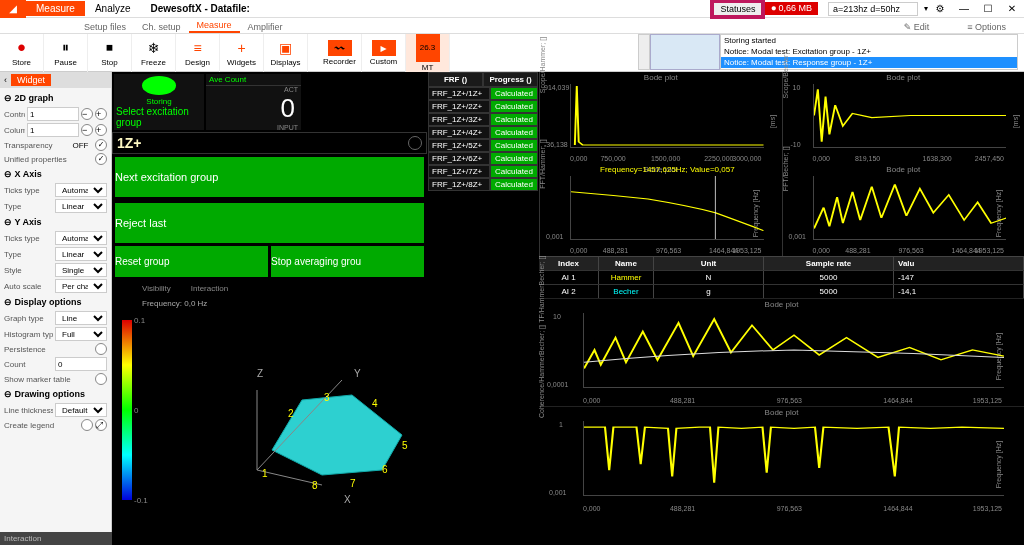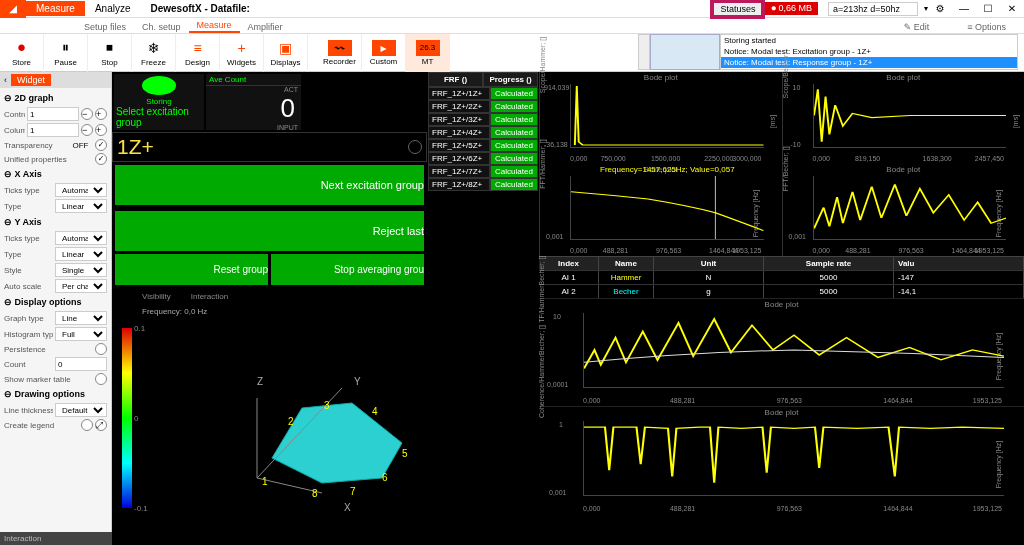--- a/index.html
+++ b/index.html
@@ -62,24 +62,24 @@
 .led { width: 34px; height: 34px; border-radius: 50%; background: #0f0; }
 .led-label { color: #0f0; font-size: 8px; margin-top: 2px; }
 .excite-label { color: #0f0; font-size: 10px; }
 .count-box { width: 95px; background: #111; color: #0f0; display: flex; flex-direction: column; }
 .count-box .title { font-size: 8px; padding: 1px 3px; border-bottom: 1px solid #333; }
 .count-box .act { font-size: 7px; text-align: right; color: #888; padding: 0 3px; }
 .count-box .val { font-size: 26px; text-align: right; padding: 0 6px; color: #fff; }
 .input-lbl { color: #888; font-size: 7px; text-align: right; padding: 0 3px; }
 
 .channel-row { background: #000; padding: 2px 4px; display: flex; align-items: center; justify-content: space-between; border: 1px solid #333; }
-.channel-name { color: #fde047; font-size: 21px; font-weight: 400; }
+.channel-name { color: #fef9c3; font-size: 14px; font-weight: 700; }
 .channel-row .circ2 { width: 14px; height: 14px; border: 1px solid #666; border-radius: 50%; }
 
-.big-btn { background: #0a0; color: #fff; text-align: right; padding: 14px 0; margin: 3px; font-size: 11px; cursor: pointer; }
+.big-btn { background: #0a0; color: #fff; text-align: left; padding: 14px 0; margin: 3px; font-size: 11px; cursor: pointer; }
 .btn-row { display: flex; margin: 0 3px 3px; gap: 3px; }
 .btn-row .big-btn { flex: 1; margin: 0; font-size: 10px; padding: 10px 0; }
 
 .viz3d { flex: 1; background: #000; position: relative; color: #888; font-size: 8px; }
 .viz3d .tabs { display: flex; gap: 20px; padding: 4px 30px; }
 .viz3d .freq { padding: 2px 30px; color: #aaa; }
 .colorbar { position: absolute; left: 10px; top: 40px; width: 10px; height: 180px; background: linear-gradient(to bottom, #d00, #ff0, #0f0, #0ff, #00d); }
 .cb-label { position: absolute; left: 22px; color: #888; font-size: 8px; }
 .shape3d { position: absolute; left: 140px; top: 90px; width: 160px; height: 120px; }
 .axis-label { color: #aaa; font-size: 10px; position: absolute; }
@@ -178,21 +178,21 @@
   <div style="width:10px"></div>
   <div class="tool-btn">
       <span class="icon" style="background:#ff4500;color:#000;width:24px;height:16px;font-size:10px;line-height:16px;">〰</span>
       <span class="label">Recorder</span>
     </div>
   <div class="tool-btn">
       <span class="icon" style="background:#ff4500;color:#fff;width:24px;height:16px;font-size:12px;line-height:16px;">▸</span>
       <span class="label">Custom</span>
     </div>
   <div class="tool-btn active">
-      <span class="icon" style="background:#ff4500;color:#000;width:24px;height:16px;font-size:8px;line-height:16px;">26.3</span>
+      <span class="icon" style="background:#ff4500;color:#000;width:24px;height:28px;font-size:8px;line-height:16px;">26.3</span>
       <span class="label">MT</span>
     </div>
 
   <div class="notices">
     <div class="scroll"></div>
     <div class="preview"></div>
     <div class="list">
       <div class="row">Storing started</div>
       <div class="row">Notice: Modal test: Excitation group - 1Z+</div>
       <div class="row sel">Notice: Modal test: Response group - 1Z+</div>

